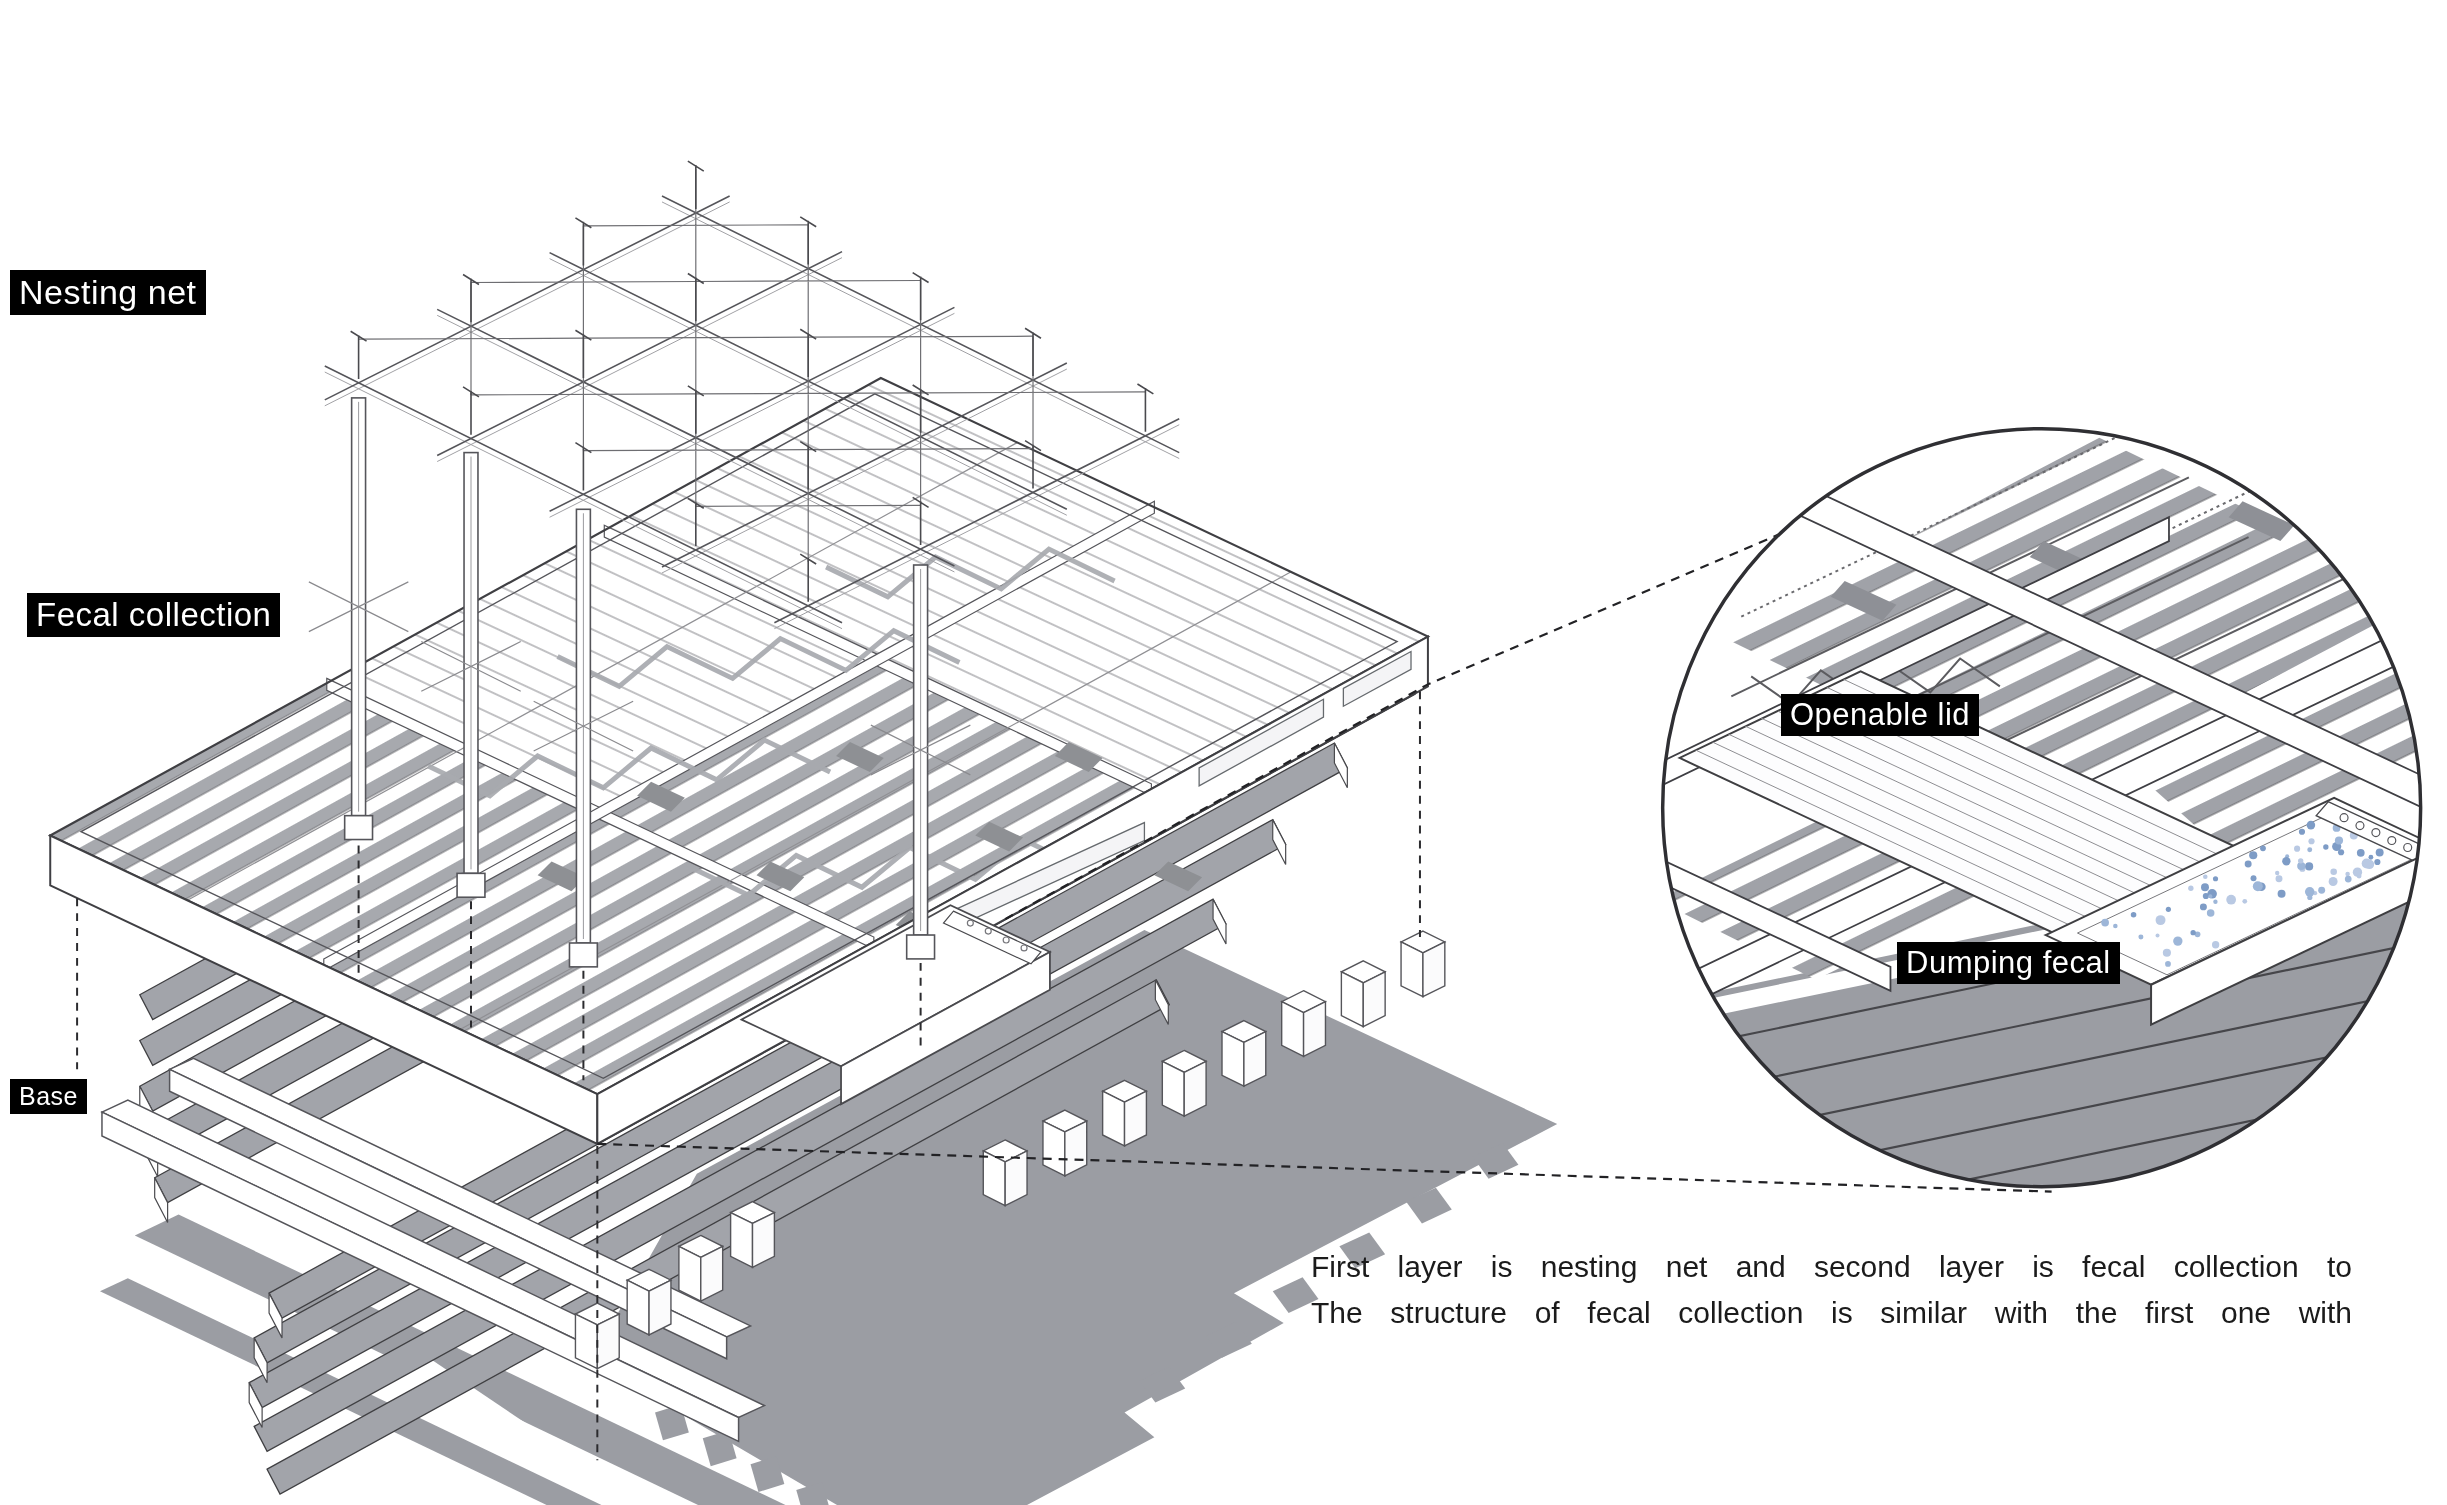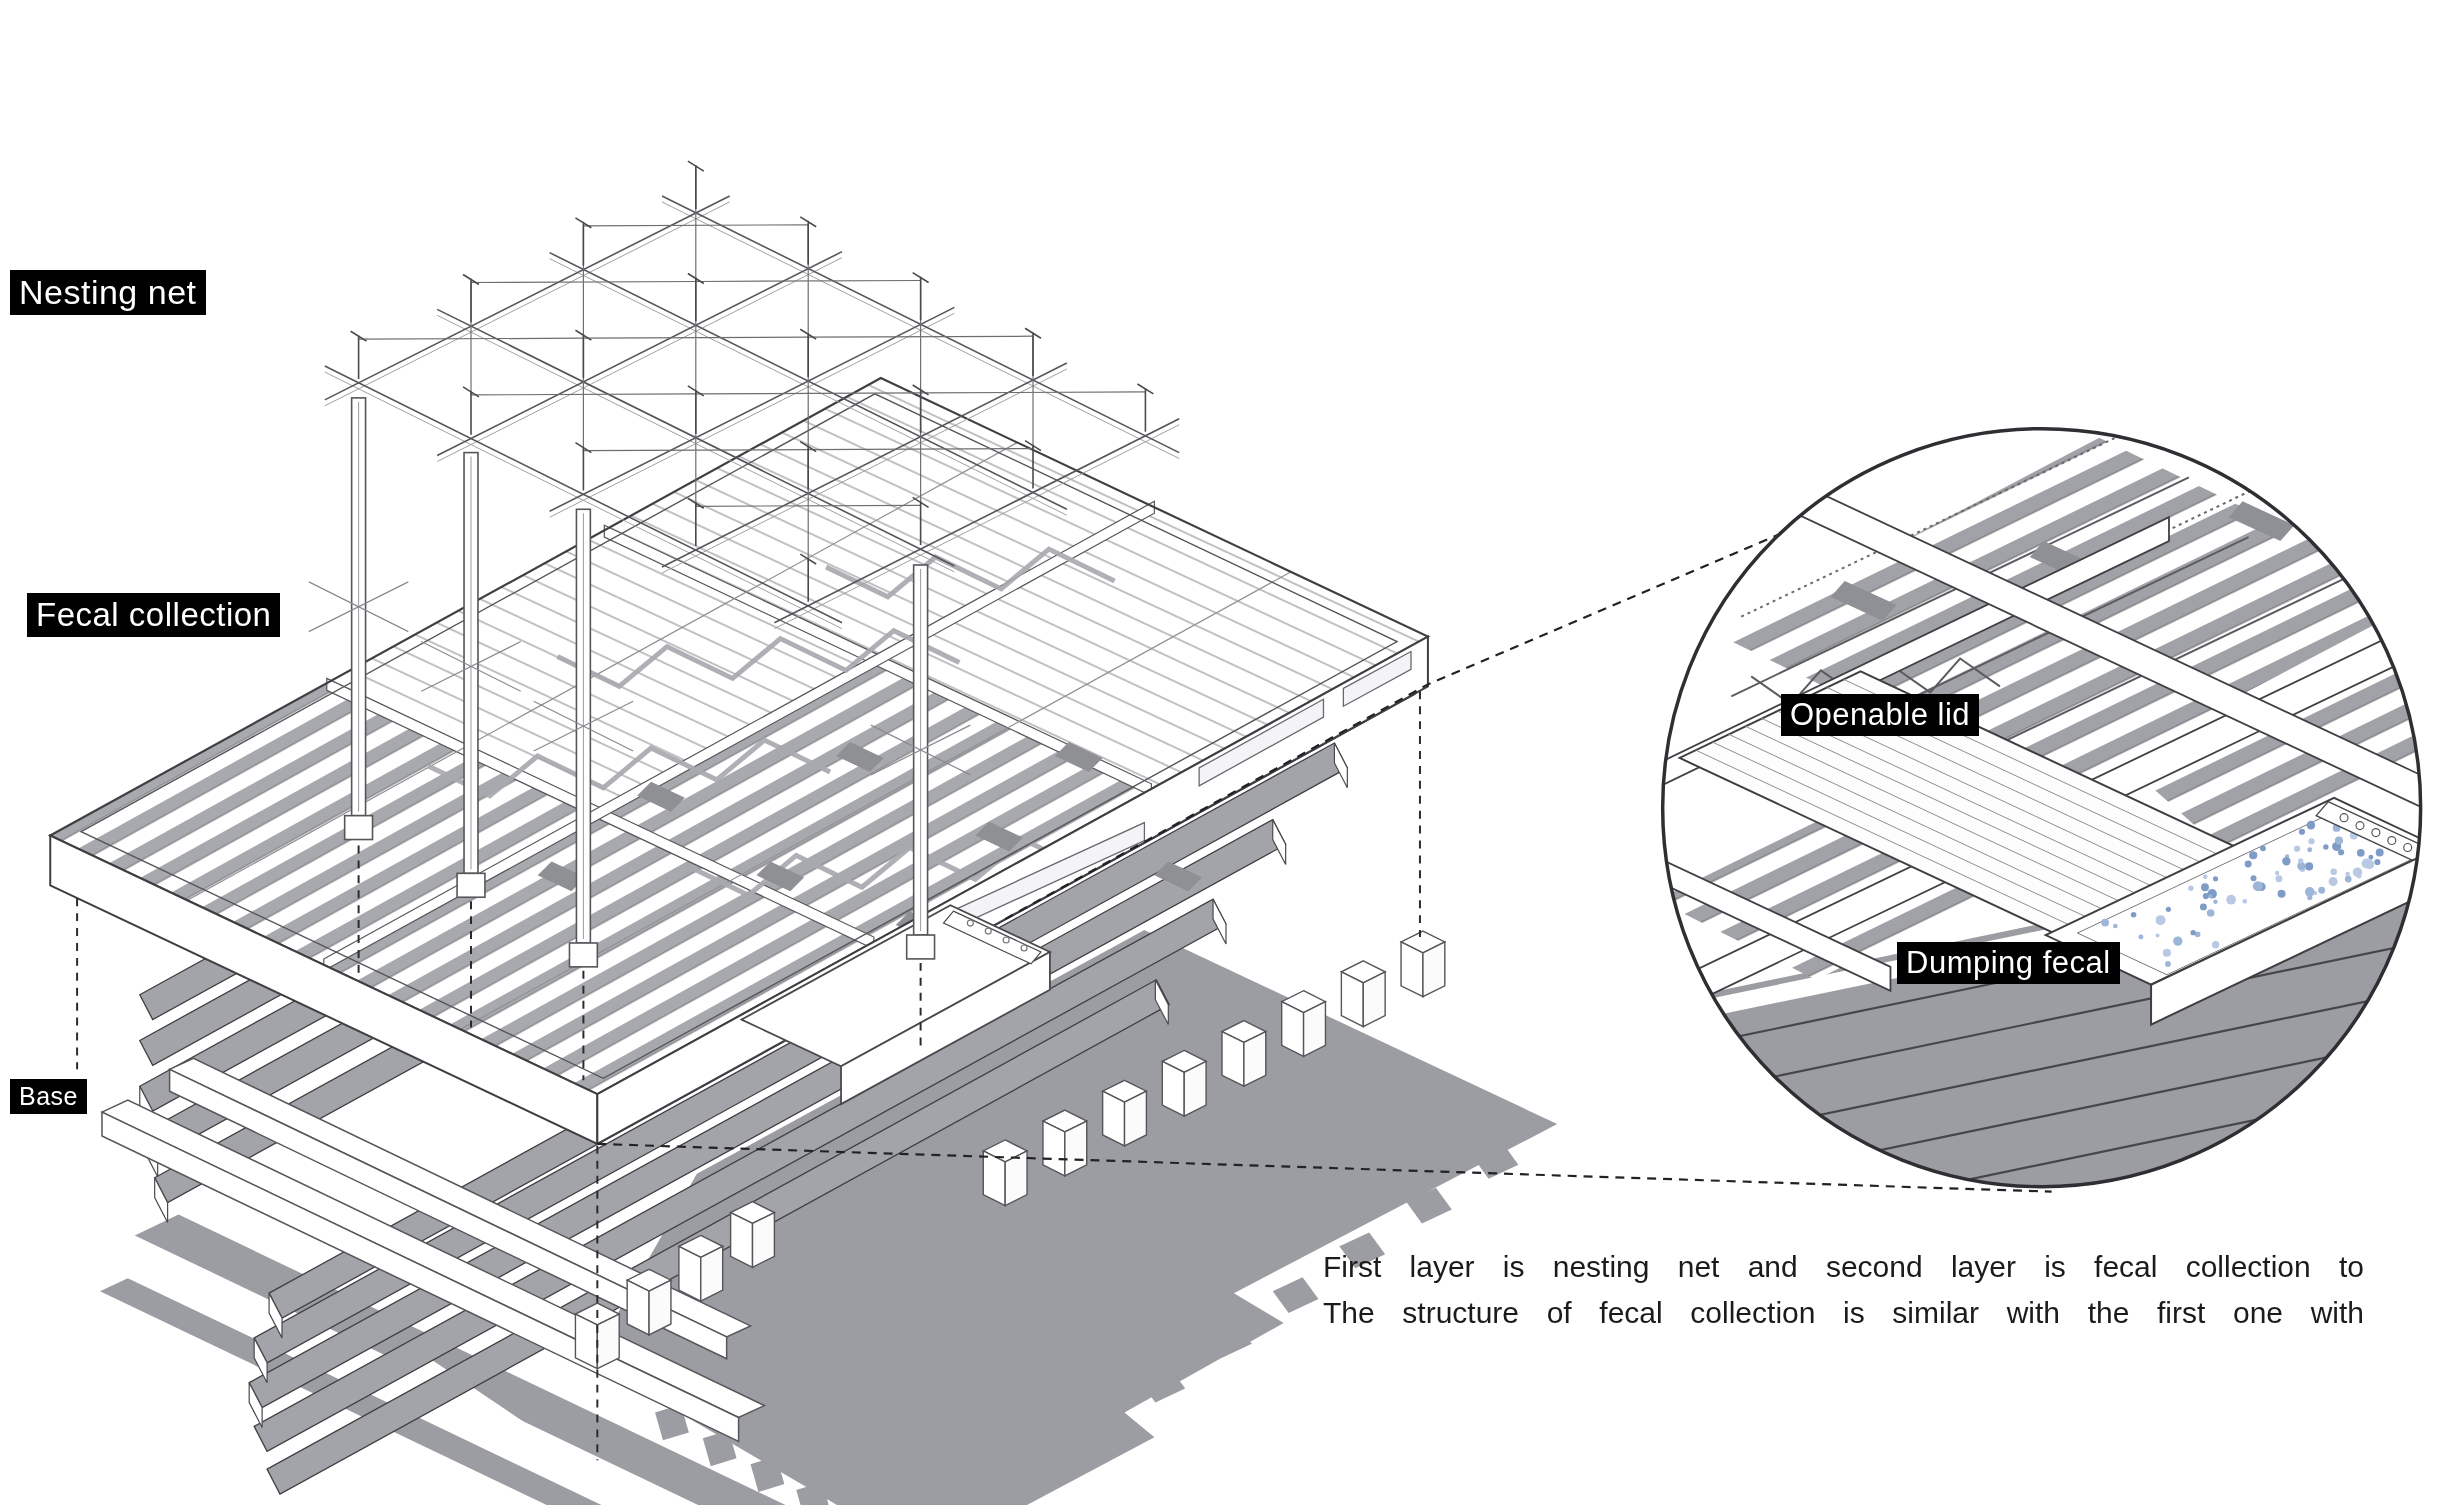--- a/index.html
+++ b/index.html
@@ -12,21 +12,21 @@
     position:absolute;background:#000;color:#fff;line-height:1.15;
     padding:3px 9px 3px 9px;white-space:nowrap;letter-spacing:0.5px;
   }
   .tag-nesting{left:10px;top:270px;font-size:34px;}
   .tag-fecal{left:11px;top:593px;font-size:33px;margin-left:16px;}
   .tag-base{left:10px;top:1079px;font-size:25px;}
   .tag-lid{left:1781px;top:694px;font-size:31px;}
   .tag-drawer{left:1897px;top:942px;font-size:31px;}
   .caption{
     position:absolute;left:1311px;top:1244px;width:1041px;
-    font-size:30px;line-height:46px;color:#1b1b1b;margin-left:12px;
+    font-size:30px;line-height:46px;color:#1b1b1b;
   }
   .cap-line{width:100%;}
   .cap-line.just{text-align:justify;text-align-last:justify;}
 </style>
 </head>
 <body>
 
 <div class="stage">
 
 <svg width="2448" height="1505" viewBox="0 0 2460 1513">

